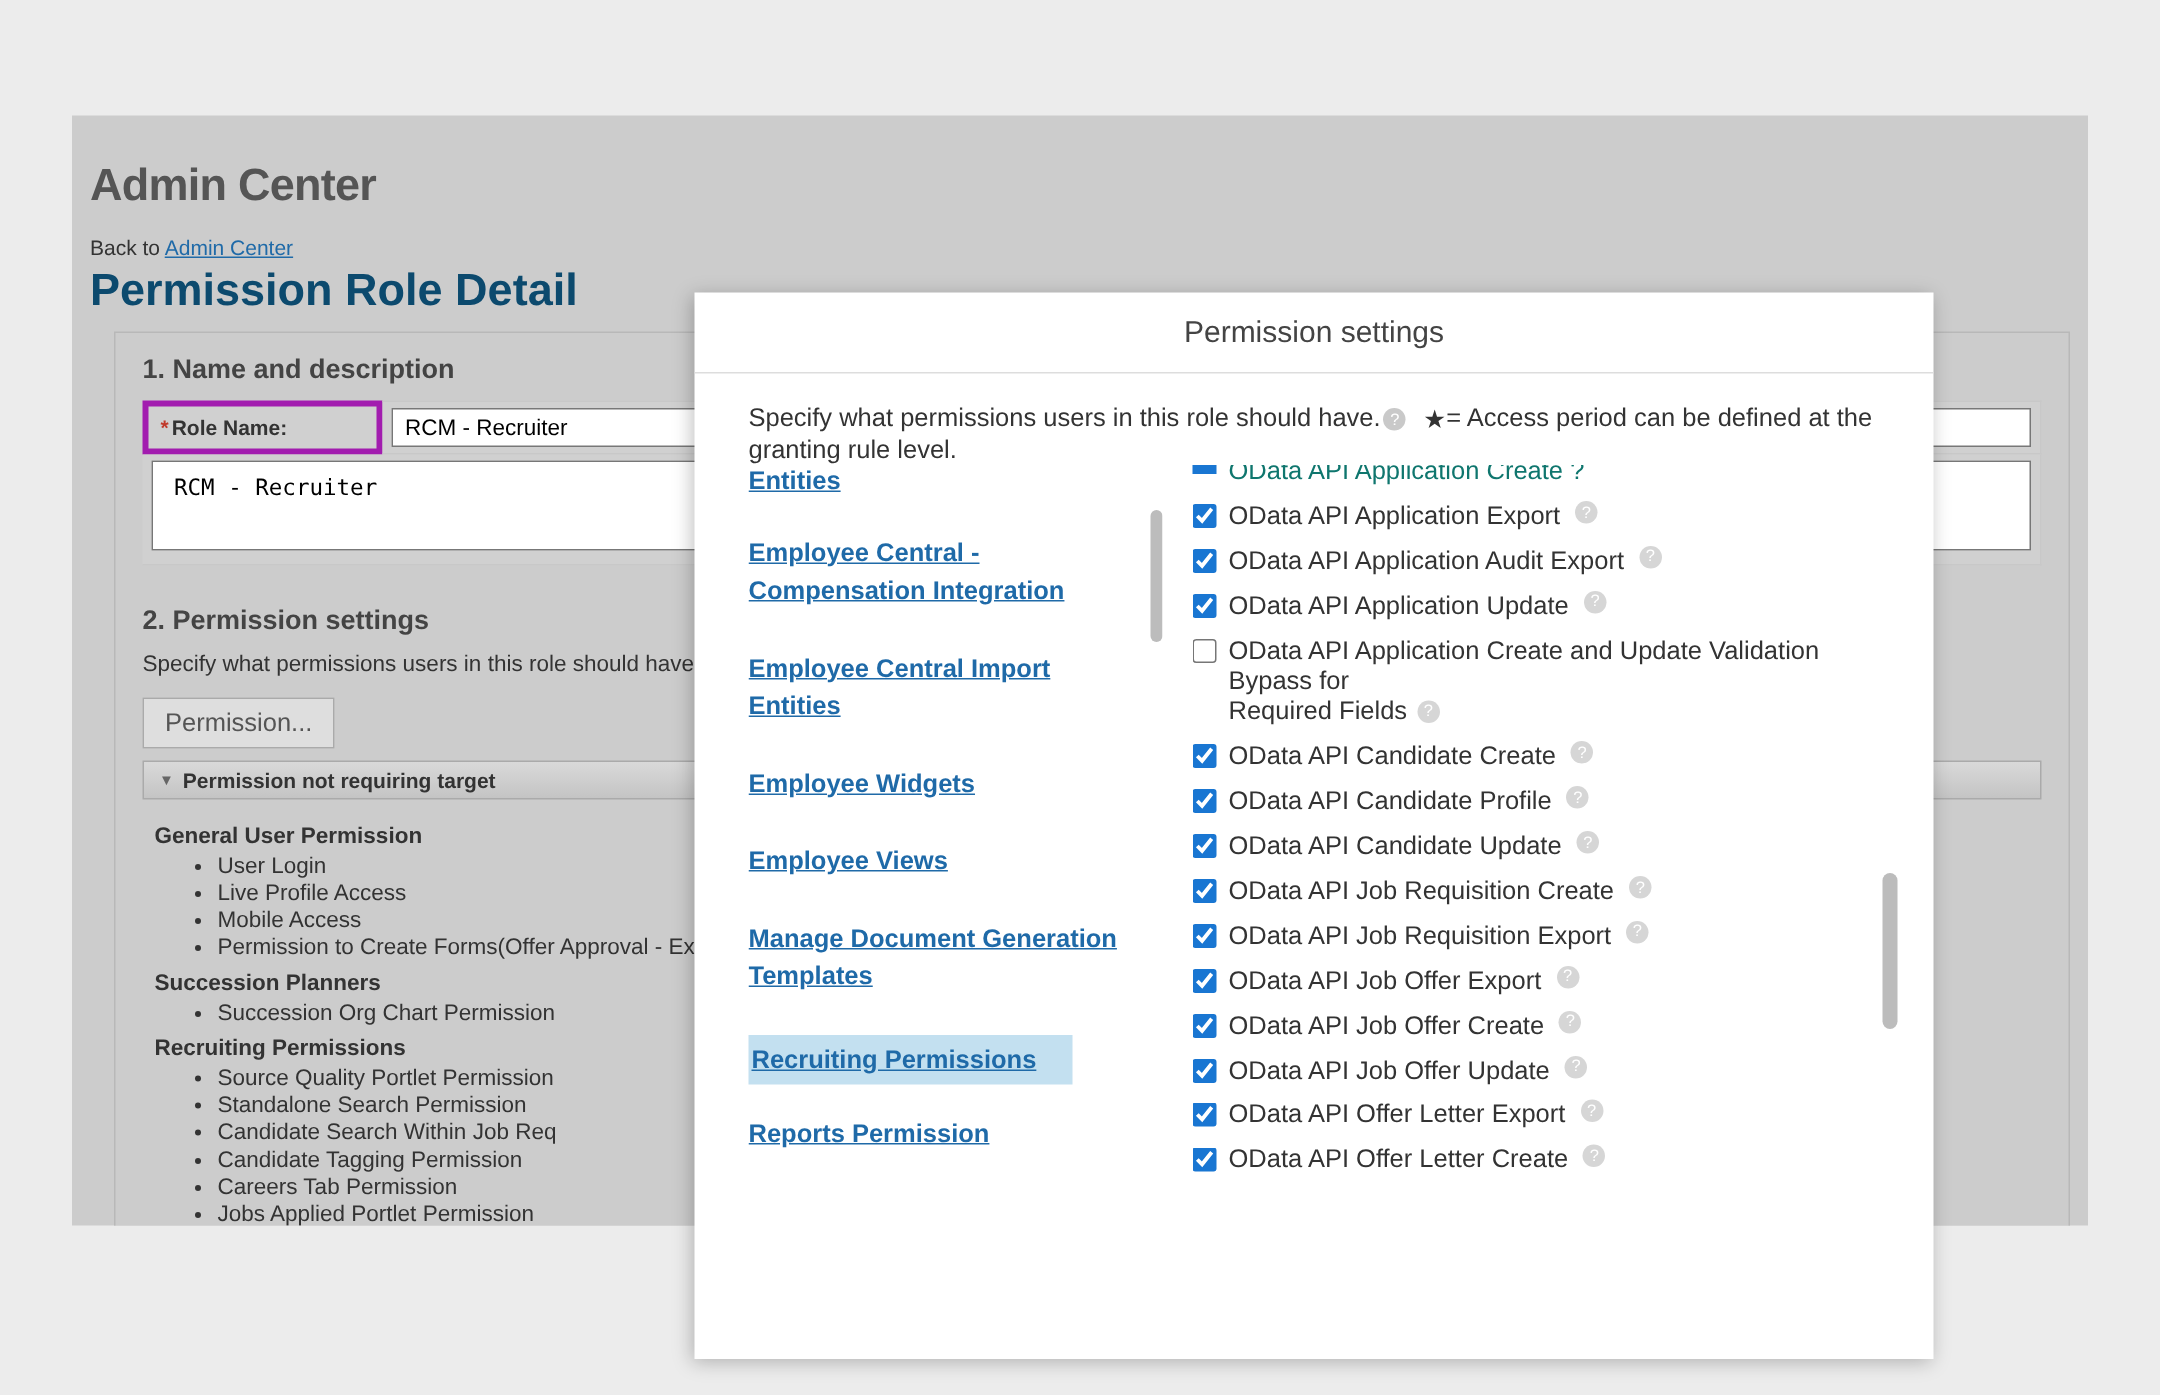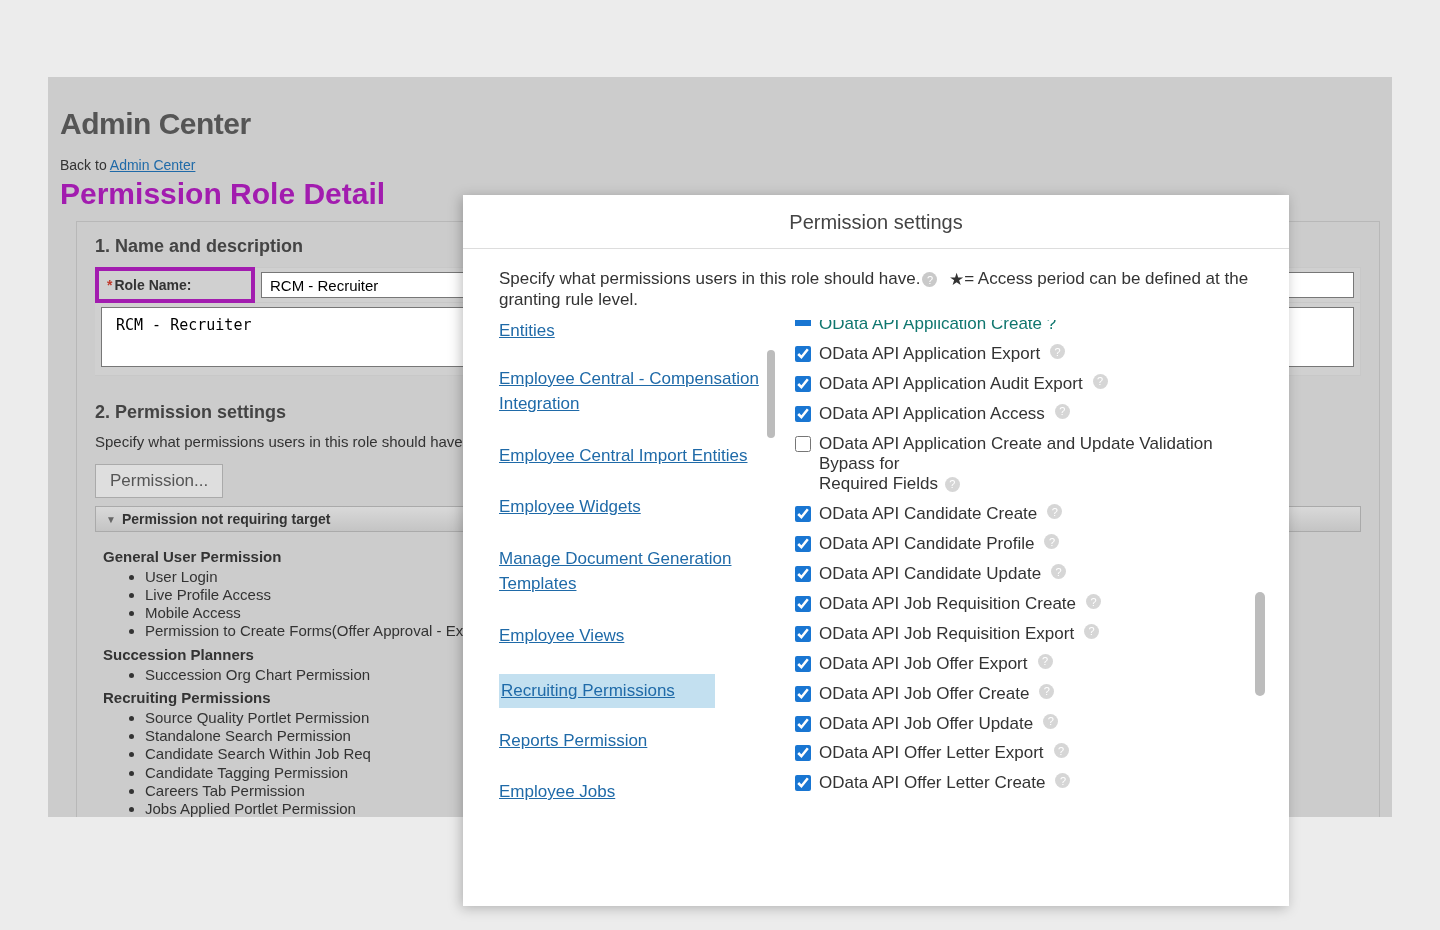--- a/index.html
+++ b/index.html
@@ -35,21 +35,21 @@
     color: #333;
     margin-bottom: 4px;
   }
   .breadcrumb a {
     color: #1f6aa8;
     text-decoration: underline;
   }
   .section-title {
     font-size: 30px;
     font-weight: 700;
-    color: #a21caf;
+    color: #0c4a6e;
     margin-bottom: 10px;
   }
   .detail-box {
     margin: 0 0 0 16px;
     border: 1px solid #b8b8b8;
     background: #cccccc;
     padding: 14px 18px 20px 18px;
   }
   .step-heading {
     font-size: 18px;
@@ -159,21 +159,21 @@
   }
   .modal-body {
     flex: 1;
     overflow: hidden;
     padding: 20px 20px 0 36px;
     position: relative;
   }
   .modal-instructions {
     font-size: 17px;
     color: #333;
-    margin-bottom: 10px;
+    margin-bottom: 0;
   }
   .info-icon {
     display: inline-flex;
     width: 15px;
     height: 15px;
     border-radius: 50%;
     background: #c9c9c9;
     color: #fff;
     font-size: 11px;
     align-items: center;
@@ -186,20 +186,21 @@
     display: flex;
     height: 490px;
     overflow: hidden;
     position: relative;
   }
   .col-left {
     width: 276px;
     padding-right: 16px;
     overflow: hidden;
     position: relative;
+    font-weight: bold;
   }
   .col-left-scroll {
     padding-top: 2px;
   }
   .cat-link {
     display: block;
     font-size: 17px;
     color: #1f6aa8;
     text-decoration: underline;
     margin-bottom: 26px;
@@ -366,22 +367,22 @@
       &nbsp;<span class="star">★</span><span>= Access period can be defined at the granting rule level.</span>
     </div>
 
     <div class="two-col">
       <div class="col-left">
         <div class="col-left-scroll" id="cat-list">
             <a class="cat-link truncated-top">Entities</a>
             <a class="cat-link">Employee Central - Compensation Integration</a>
             <a class="cat-link">Employee Central Import Entities</a>
             <a class="cat-link">Employee Widgets</a>
+            <a class="cat-link">Employee Views</a>
             <a class="cat-link">Manage Document Generation Templates</a>
-            <a class="cat-link">Employee Views</a>
             <a class="cat-link selected">Recruiting Permissions</a>
             <a class="cat-link">Reports Permission</a>
             <a class="cat-link">Employee Jobs</a>
           </div>
         <div class="left-scrollbar"></div>
       </div>
       <div class="col-right">
         <div class="perm-list" id="perm-list">
             <div class="truncated-top-row"><span class="fake-check"></span><span>OData API Application Create </span><span class="help">?</span></div>
             <div class="perm-row">
@@ -389,21 +390,21 @@
               <span class="perm-label">OData API Application Export </span>
               <span class="help">?</span>
             </div>
             <div class="perm-row">
               <input type="checkbox" checked="" style="">
               <span class="perm-label">OData API Application Audit Export </span>
               <span class="help">?</span>
             </div>
             <div class="perm-row">
               <input type="checkbox" checked="" style="">
-              <span class="perm-label">OData API Application Access </span>
+              <span class="perm-label">OData API Application Update </span>
               <span class="help">?</span>
             </div>
             <div class="perm-row multi">
               <input type="checkbox" style="">
               <span class="perm-label">OData API Application Create and Update Validation Bypass for<br><span class="indent-line">Required Fields <span class="help">?</span></span></span>
             </div>
             <div class="perm-row">
               <input type="checkbox" checked="" style="">
               <span class="perm-label">OData API Candidate Create </span>
               <span class="help">?</span>

